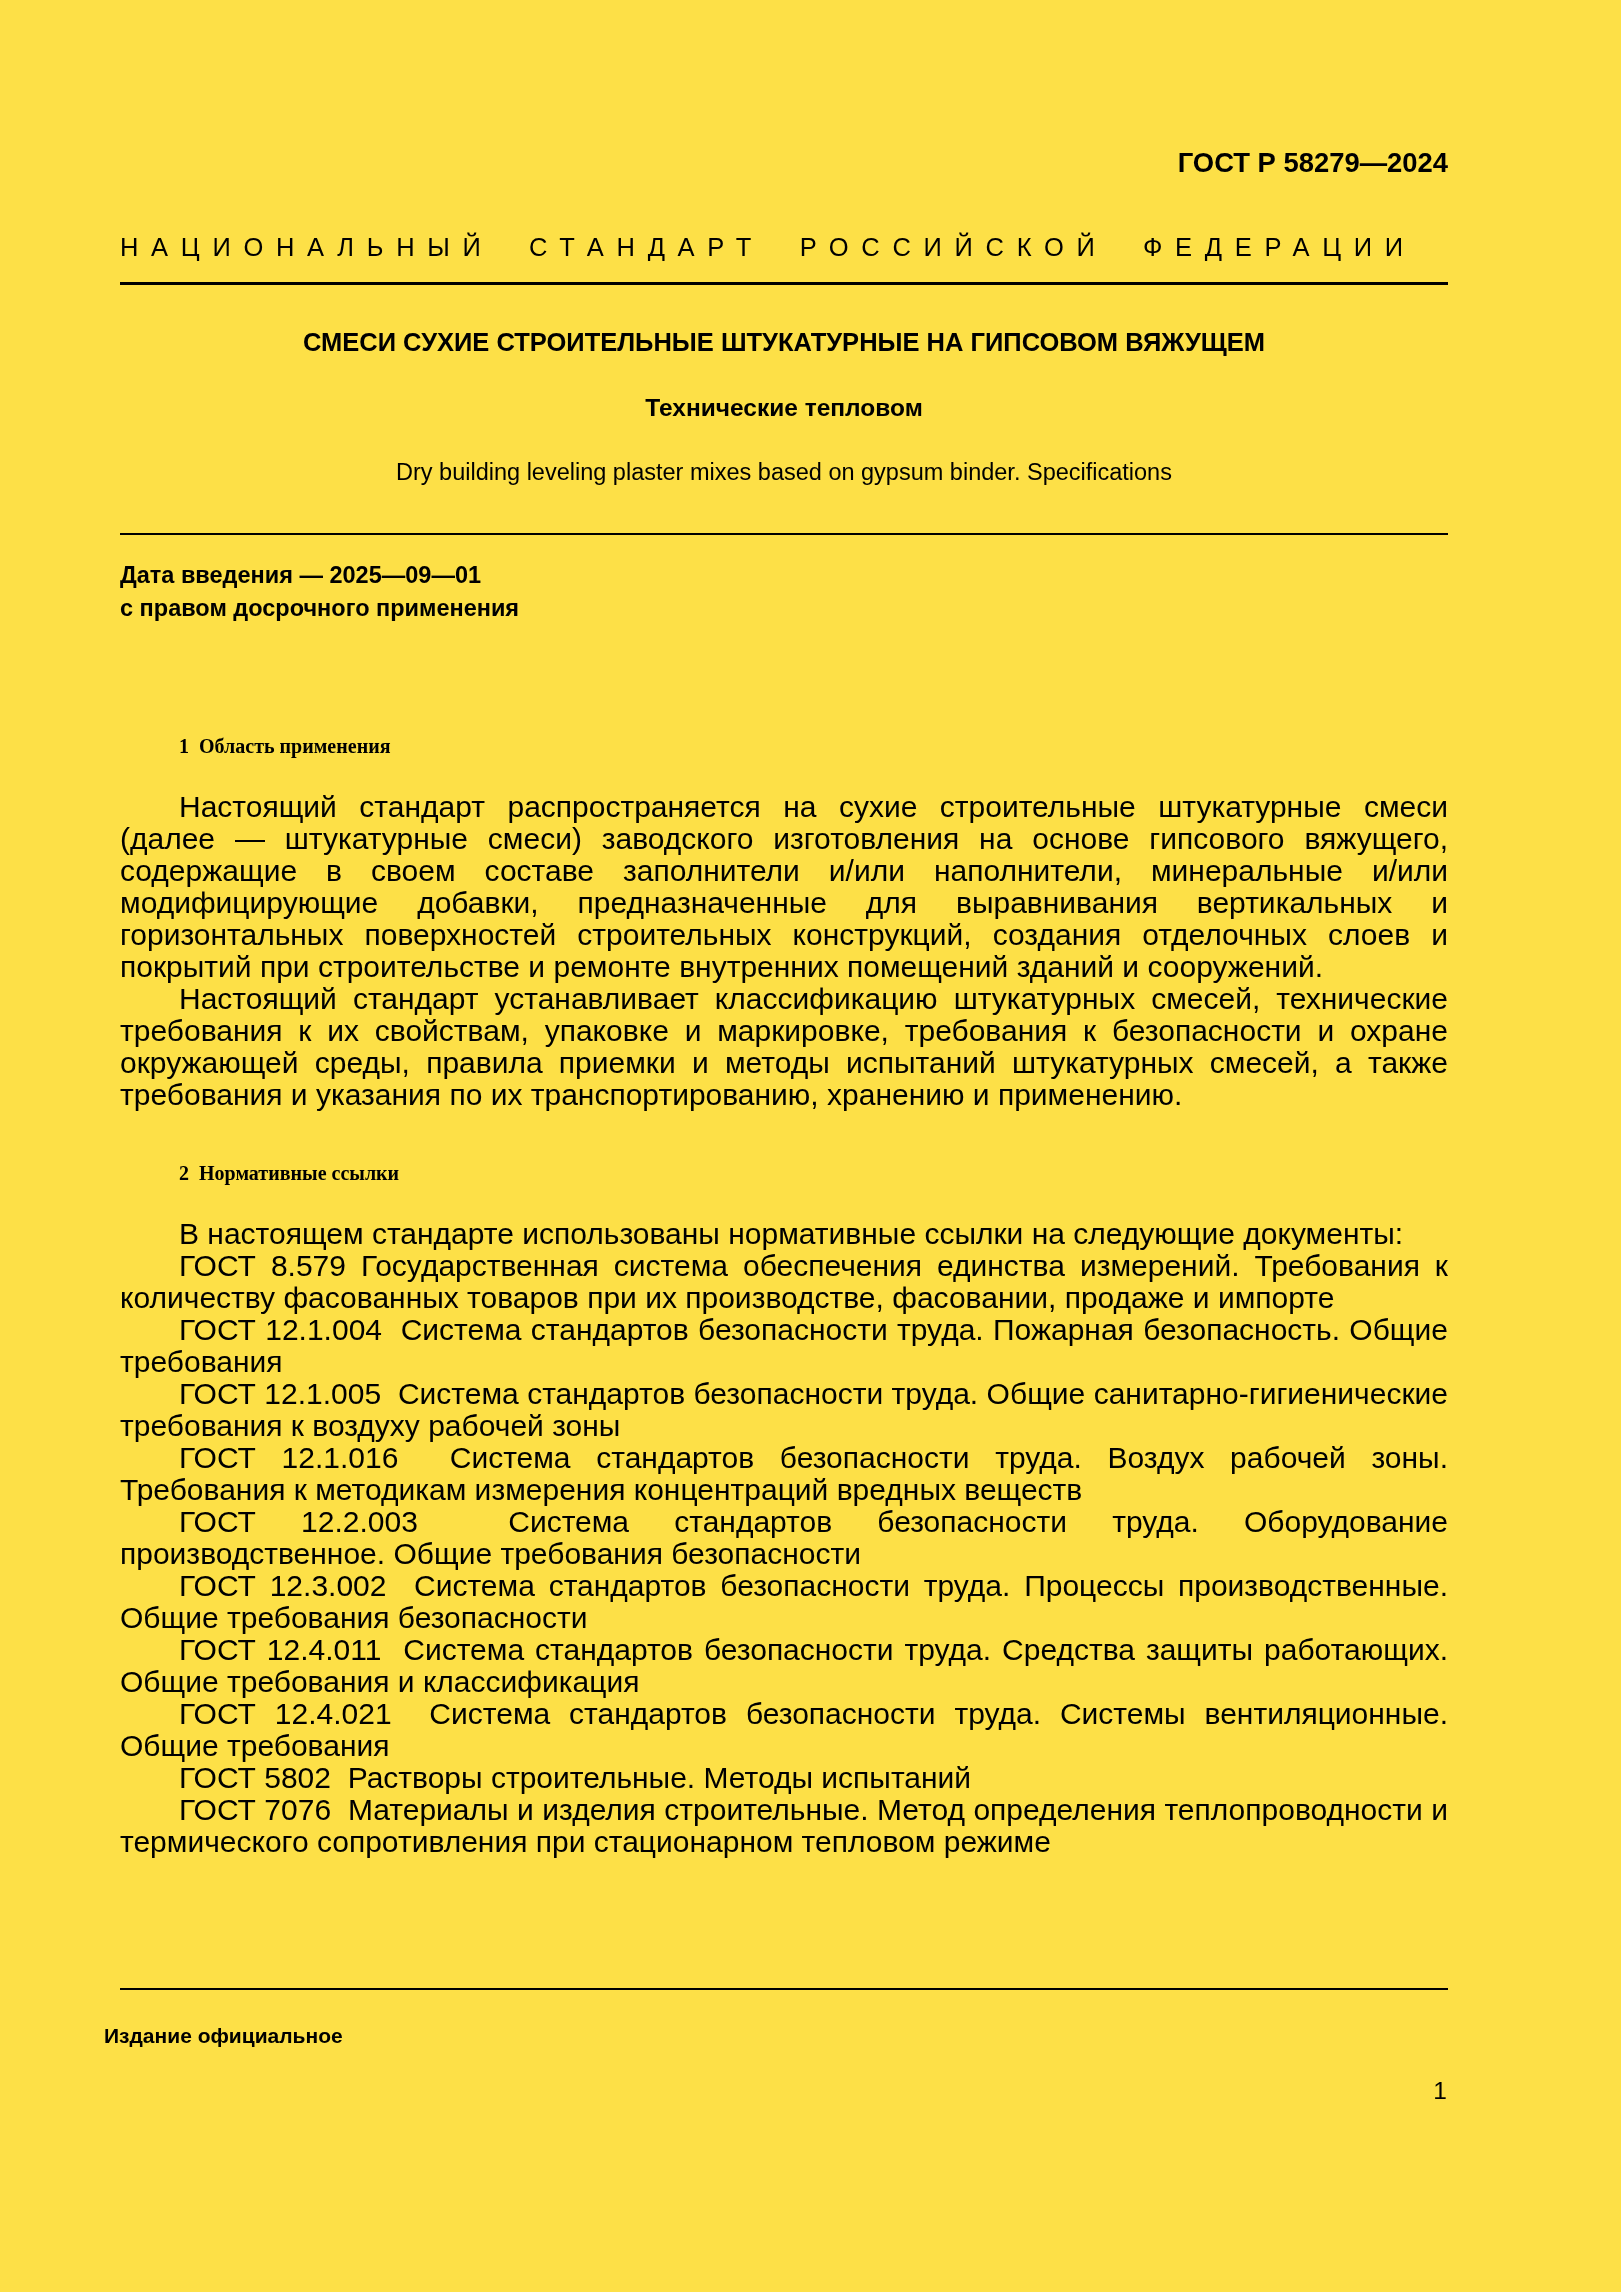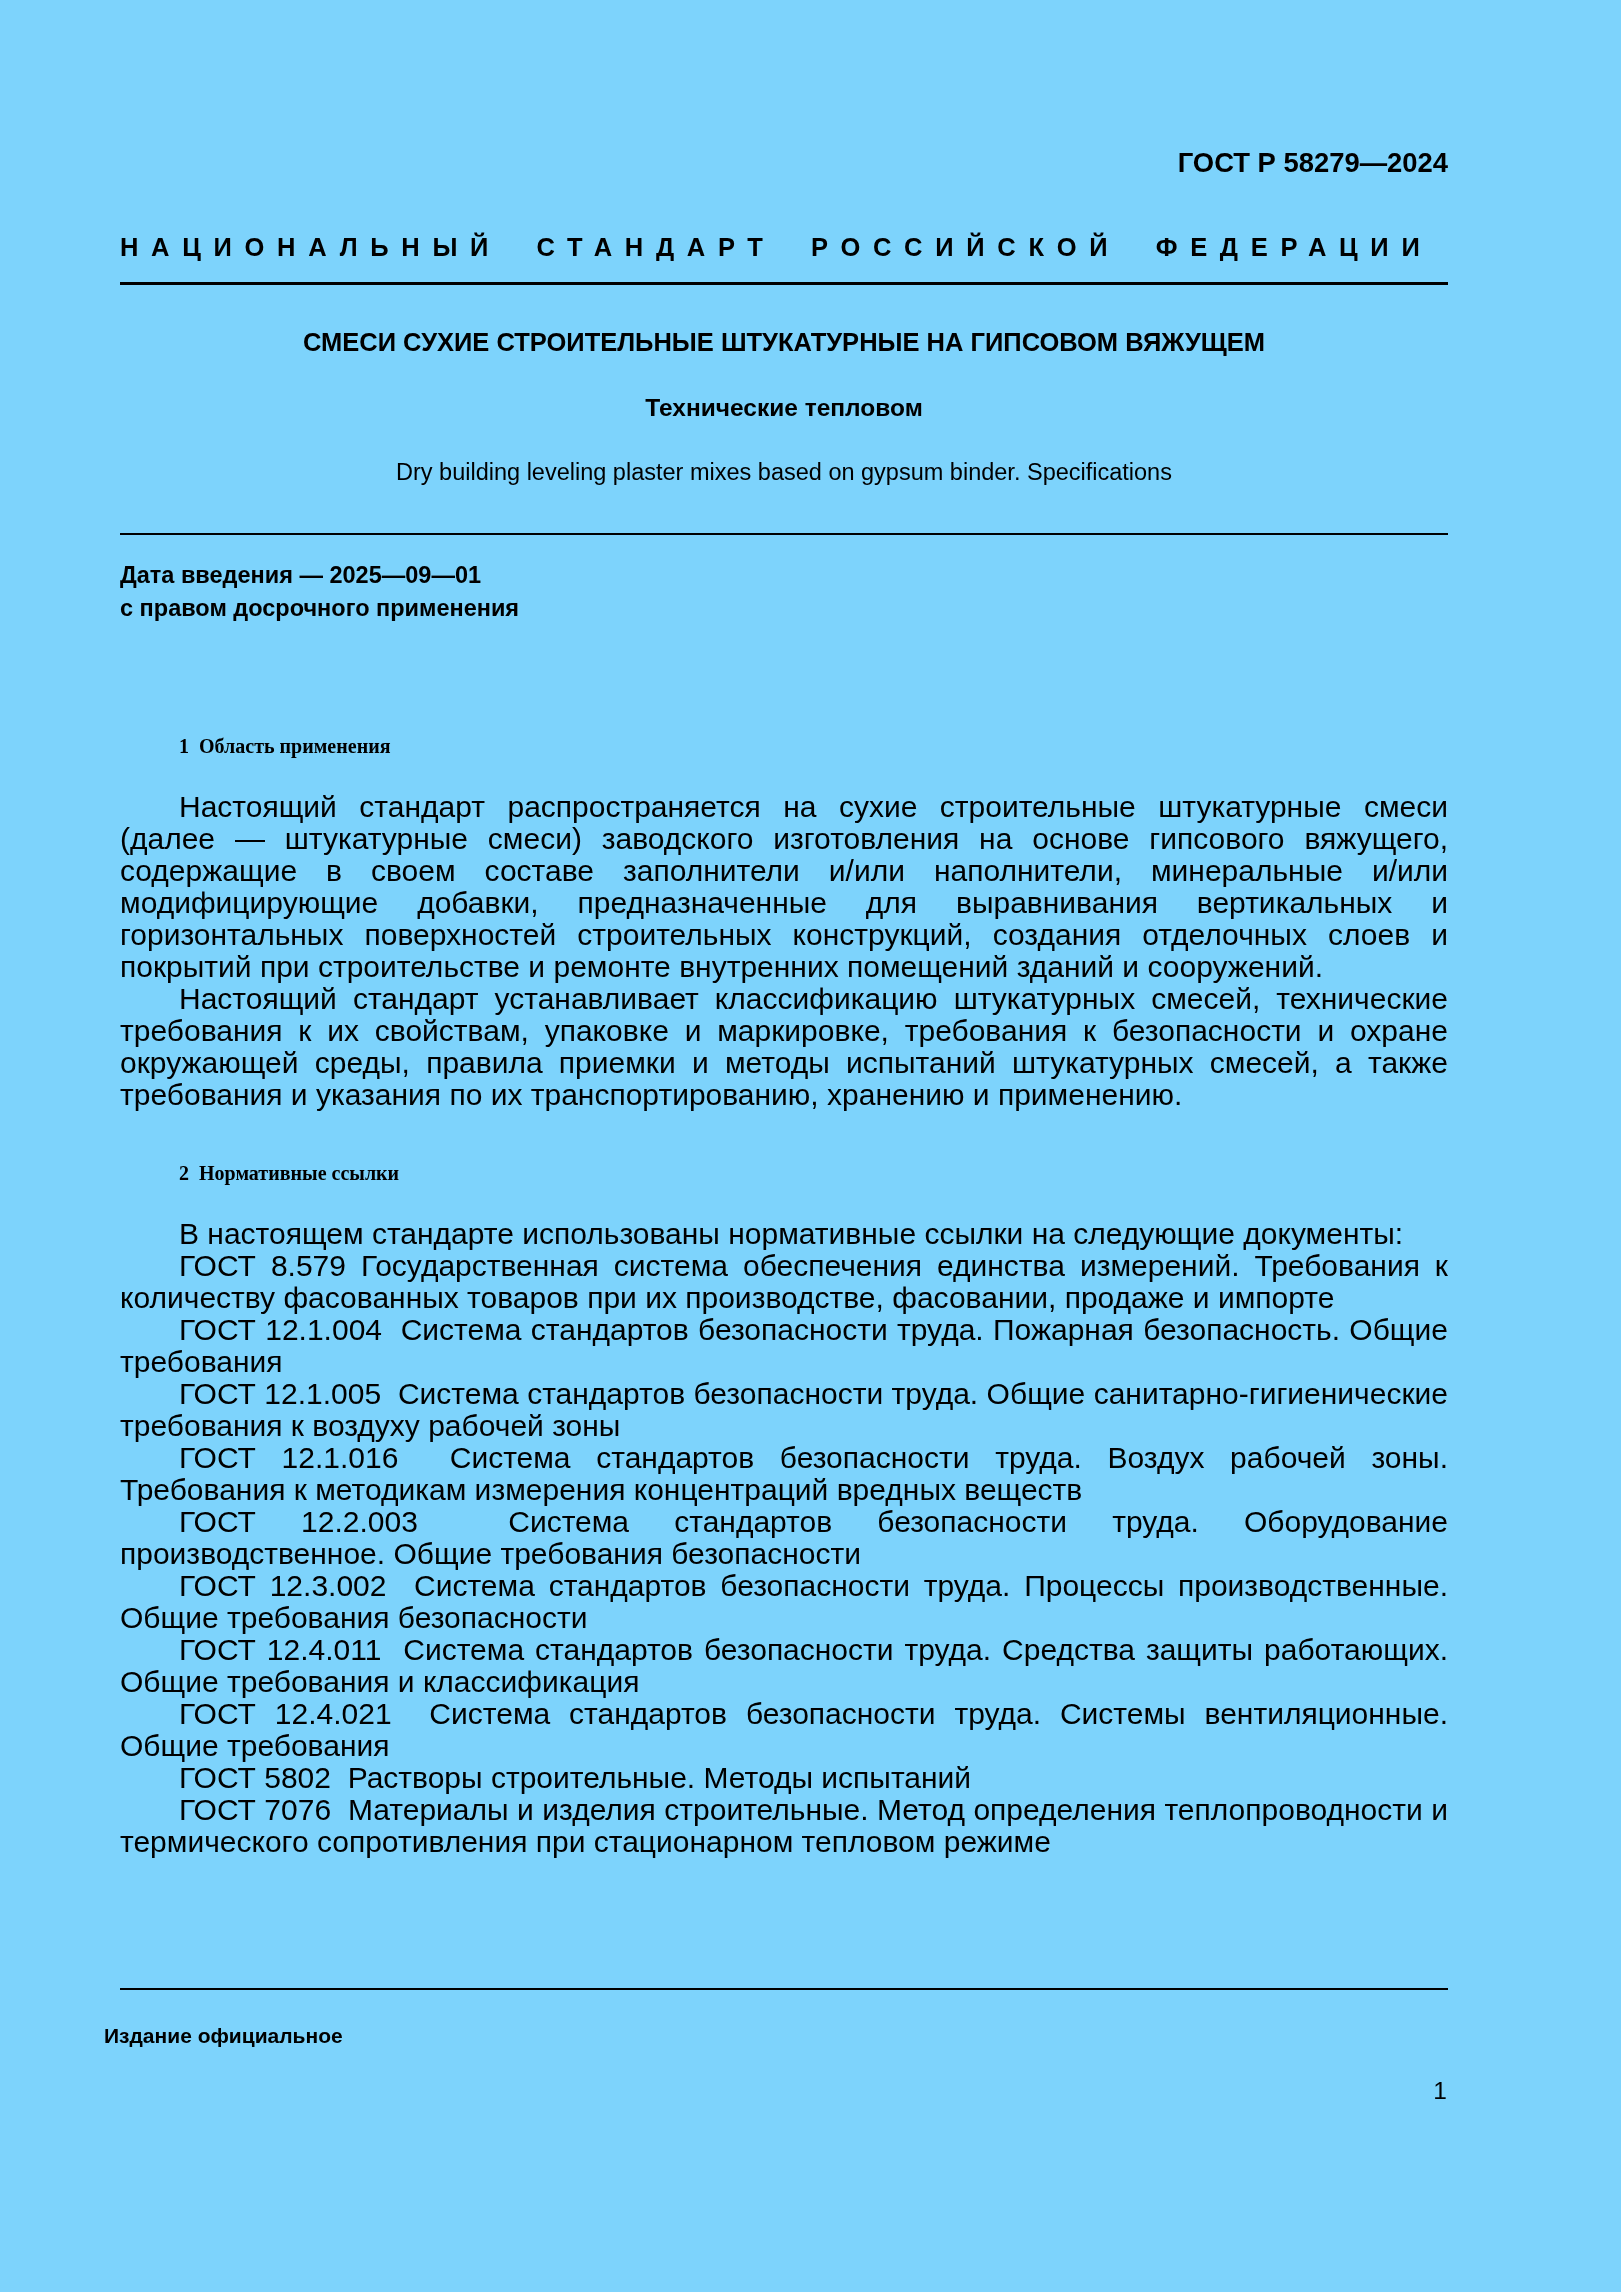--- a/index.html
+++ b/index.html
@@ -4,37 +4,37 @@
 <style>
   html, body {
     margin: 0;
     padding: 0;
     background: #ffffff;
   }
   .page {
     position: relative;
     width: 1621px;
     height: 2293px;
-    background: #7dd3fc;
+    background: #fde047;
     color: #000000;
     font-family: "Liberation Sans", sans-serif;
     box-sizing: border-box;
     padding: 0 173px 0 120px;
     overflow: hidden;
   }
   .doc-number {
     padding-top: 147px;
     text-align: right;
     font-weight: bold;
     font-size: 27.4px;
     line-height: 31px;
   }
   .std-type {
     margin-top: 55px;
-    font-weight: bold;
+    font-weight: normal;
     font-size: 25.5px;
     line-height: 29px;
     letter-spacing: 12.7px;
     word-spacing: 15.7px;
     white-space: nowrap;
   }
   .rule-top {
     margin-top: 19.6px;
     border-top: 3.9px solid #000;
     height: 0;

